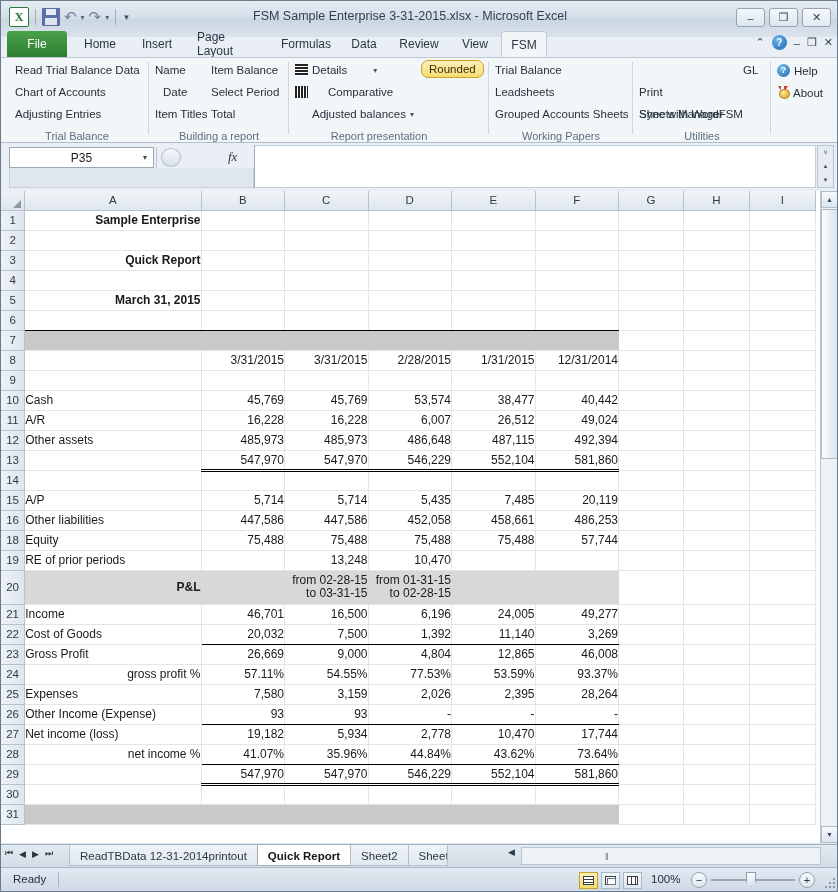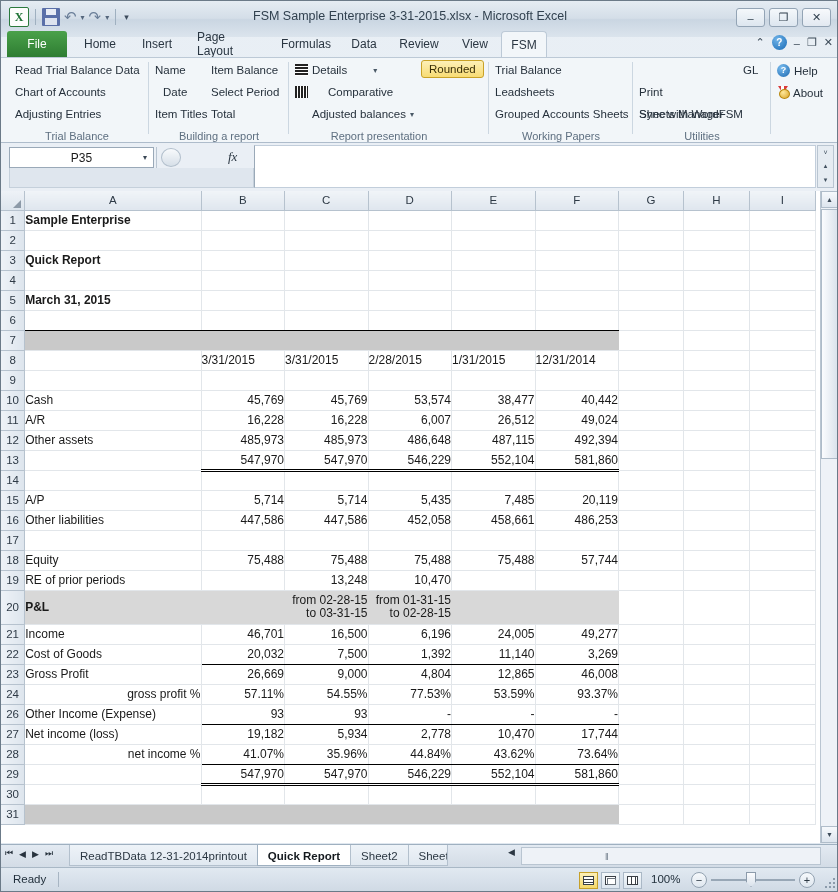--- a/index.html
+++ b/index.html
@@ -203,21 +203,21 @@
     width: 23px; background: linear-gradient(90deg,#eef2f7,#dde5ed);
     border-right: 1px solid #b6c2ce; border-bottom: 1px solid #b6c2ce;
     text-align: center; font-size: 11.5px; color: #2e3a46; font-weight: normal;
   }
   td.cell {
     border-right: 1px solid #e2e6ea; border-bottom: 1px solid #e2e6ea;
     font-size: 12px; height: 20px; padding: 0 3px; overflow: hidden; white-space: nowrap;
   }
   td.num { text-align: right; padding-right: 5px; }
   td.lbl { text-align: left; padding-left: 4px; }
-  td.ctr { text-align: left; }
+  td.ctr { text-align: right; }
   td.bold { font-weight: bold; }
   td.band { background: #c9c9c9; border-right-color: #c9c9c9; }
   td.band2 { background: #d8d8d8; border-right-color: #d8d8d8; }
   td.topline { border-top: 1.6px solid #000; }
   td.botdbl { border-bottom: 3px double #000; }
   td.blackunder { border-bottom: 1.6px solid #000; }
   .r20 { height: 34px; }
   .two-line { line-height: 13px; font-size: 10.5px; text-align: right; padding-right: 5px; }
   .indent-r { text-align: right; padding-right: 6px; }
 
@@ -377,21 +377,21 @@
         <span class="dd-caret" style="margin-left:22px;">▾</span>
       </div>
       <div class="ritem" style="left:6px;top:28px;gap:20px;">
         <span class="ico-comparative"></span>
         <span>Comparative</span>
       </div>
       <div class="ritem" style="left:23px;top:50px;">
         <span>Adjusted balances</span>
         <span class="dd-caret">▾</span>
       </div>
-      <div class="btn-rounded" style="left:132px;top:2px;">Rounded</div>
+      <div class="btn-rounded" style="left:132px;top:2px;border-radius:7px;">Rounded</div>
       <div class="glabel" style="width:180px;">Report presentation</div>
       <div class="sep"></div>
     </div>
 
     <div class="rgroup" style="left:488px;width:144px;">
       <div class="ritem" style="left:6px;top:6px;">Trial Balance</div>
       <div class="ritem" style="left:6px;top:28px;">Leadsheets</div>
       <div class="ritem" style="left:6px;top:50px;">Grouped Accounts Sheets</div>
       <div class="glabel">Working Papers</div>
       <div class="sep"></div>
@@ -650,32 +650,20 @@
             <td class="cell num">447,586</td>
             <td class="cell num">447,586</td>
             <td class="cell num">452,058</td>
             <td class="cell num">458,661</td>
             <td class="cell num">486,253</td>
             <td class="cell num"></td>
             <td class="cell num"></td>
             <td class="cell num"></td>
           </tr>
           <tr>
-            <td class="rowhdr">17</td>
-            <td class="cell lbl"></td>
-            <td class="cell num"></td>
-            <td class="cell num"></td>
-            <td class="cell num"></td>
-            <td class="cell num"></td>
-            <td class="cell num"></td>
-            <td class="cell num"></td>
-            <td class="cell num"></td>
-            <td class="cell num"></td>
-          </tr>
-          <tr>
             <td class="rowhdr">18</td>
             <td class="cell lbl">Equity</td>
             <td class="cell num">75,488</td>
             <td class="cell num">75,488</td>
             <td class="cell num">75,488</td>
             <td class="cell num">75,488</td>
             <td class="cell num">57,744</td>
             <td class="cell num"></td>
             <td class="cell num"></td>
             <td class="cell num"></td>
@@ -752,20 +740,32 @@
             <td class="cell num">57.11%</td>
             <td class="cell num">54.55%</td>
             <td class="cell num">77.53%</td>
             <td class="cell num">53.59%</td>
             <td class="cell num">93.37%</td>
             <td class="cell num"></td>
             <td class="cell num"></td>
             <td class="cell num"></td>
           </tr>
           <tr>
+            <td class="rowhdr">25</td>
+            <td class="cell lbl">Expenses</td>
+            <td class="cell num">7,580</td>
+            <td class="cell num">3,159</td>
+            <td class="cell num">2,026</td>
+            <td class="cell num">2,395</td>
+            <td class="cell num">28,264</td>
+            <td class="cell num"></td>
+            <td class="cell num"></td>
+            <td class="cell num"></td>
+          </tr>
+          <tr>
             <td class="rowhdr">26</td>
             <td class="cell lbl">Other Income (Expense)</td>
             <td class="cell num blackunder">93</td>
             <td class="cell num blackunder">93</td>
             <td class="cell num blackunder">-</td>
             <td class="cell num blackunder">-</td>
             <td class="cell num blackunder">-</td>
             <td class="cell num"></td>
             <td class="cell num"></td>
             <td class="cell num"></td>

